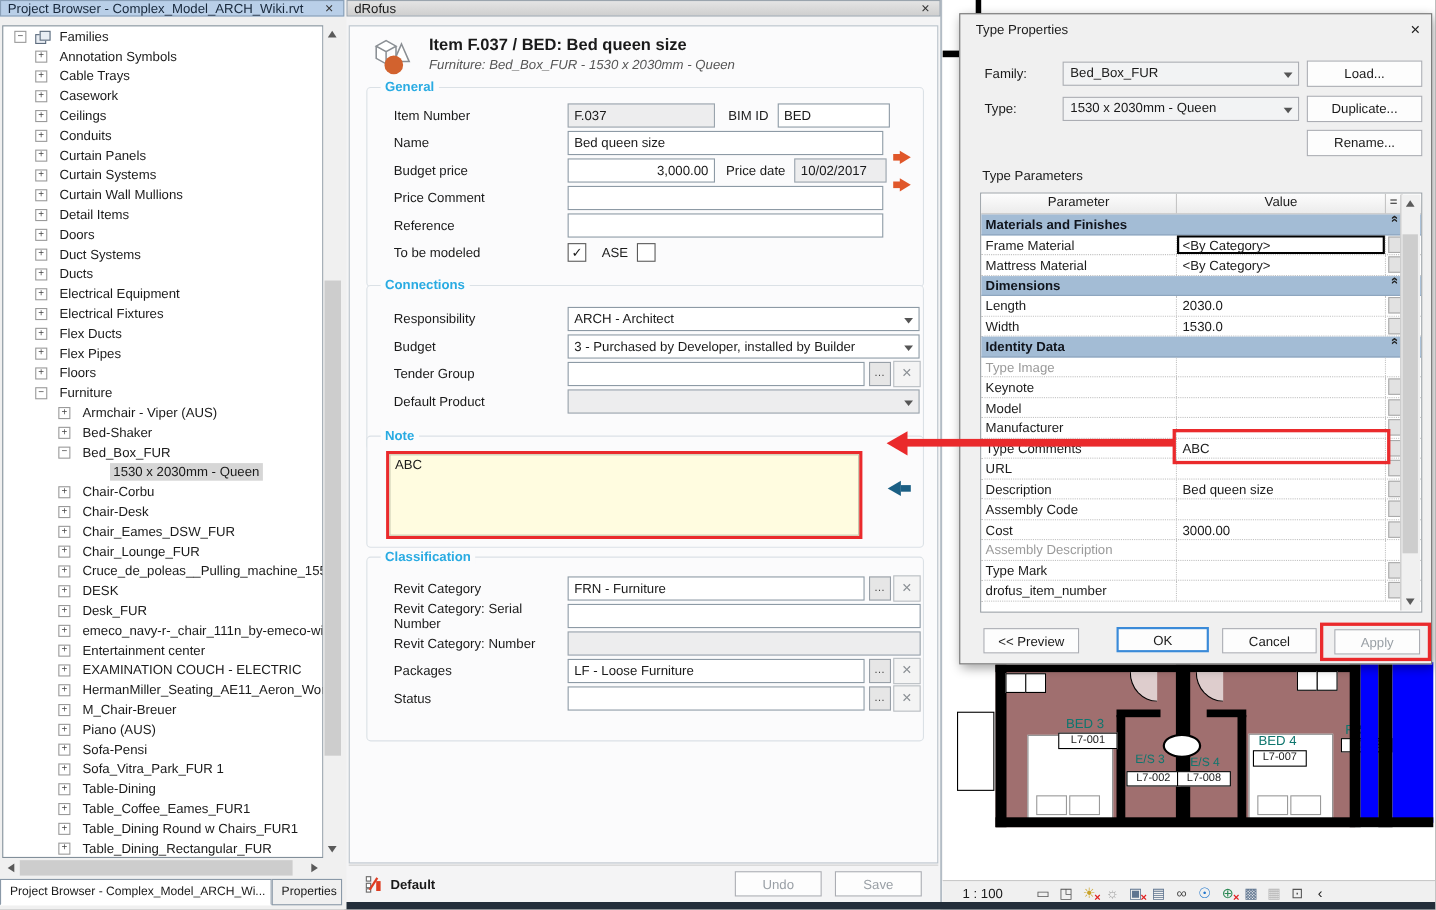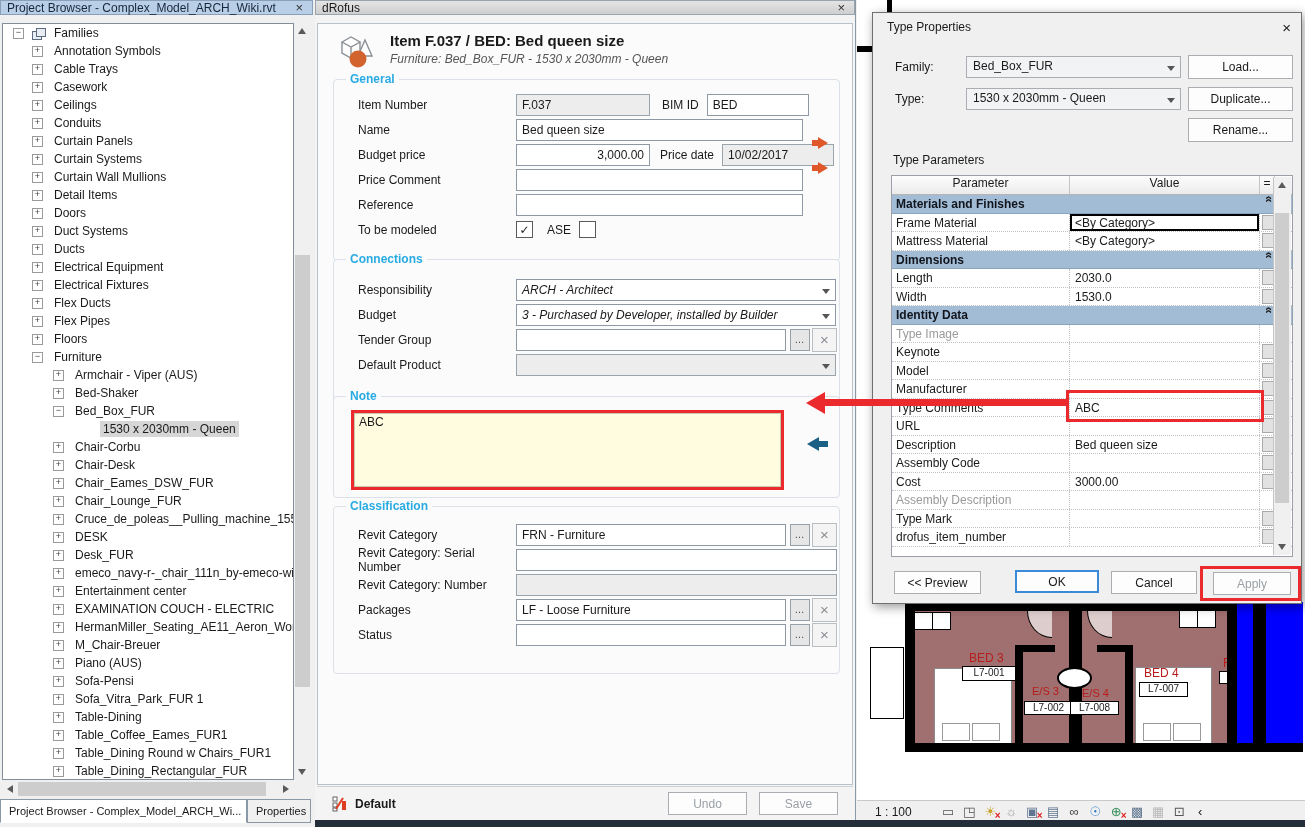--- a/index.html
+++ b/index.html
@@ -7,21 +7,21 @@
        font-family:"Liberation Sans","DejaVu Sans",sans-serif;font-size:12px;color:#1a1a1a;}
   .abs{position:absolute;}
   
   .titlebar{height:15px;display:flex;align-items:center;padding:0 6px;box-sizing:border-box;
             border:1px solid #8a99a8;font-size:12px;}
   .titlebar .x{margin-left:auto;font-size:13px;color:#333;cursor:pointer;padding:0 3px;}
   .field{box-sizing:border-box;height:22px;border:1px solid #8d9aa5;background:#fff;
          padding:1px 5px;line-height:18px;overflow:hidden;white-space:nowrap;}
   .field.dis{background:#ededee;border-color:#9aa4ad;}
   .field.num{text-align:right;}
-  .dd{position:relative;padding-right:28px;font-style:italic;}
+  .dd{position:relative;padding-right:28px;}
   .chev{position:absolute;right:5px;top:9px;width:0;height:0;border-left:4px solid transparent;
         border-right:4px solid transparent;border-top:5px solid #555;}
   .btn{box-sizing:border-box;border:1px solid #abadb3;background:#fdfdfd;text-align:center;
        display:flex;align-items:center;justify-content:center;cursor:pointer;}
   .btn.dis{color:#9aa0a6;}
   .dotsbtn{width:20px;height:22px;background:#e6e6e6;border:1px solid #98a0a8;box-sizing:border-box;
            font-size:10px;letter-spacing:1px;display:flex;align-items:center;justify-content:center;color:#444;}
   .xbtn{width:25px;height:24px;background:#f4f4f4;border:1px solid #b9bec3;box-sizing:border-box;
         font-size:15px;color:#8a8f94;display:flex;align-items:center;justify-content:center;}
   .group{position:absolute;left:15px;right:12px;border:1px solid #dbe1e6;border-radius:4px;background:#fbfbfc;}
@@ -75,21 +75,21 @@
   #dfoot .btn{width:79px;height:23px;margin-left:12px;}
   .darkstrip{left:315px;top:820px;width:990px;height:7px;background:#232e3a;}
   
   #revit{left:857px;top:0;width:448px;height:827px;background:#fff;}
   #plan{position:absolute;left:0;top:595px;width:448px;height:165px;}
   .wallfill{position:absolute;background:#a06f6f;}
   .blk{position:absolute;background:#000;}
   .bluecol{position:absolute;background:#0000ff;}
   .bed{position:absolute;background:#fff;border:1px solid #8a8a8a;}
   .pillow{position:absolute;background:#fff;border:1px solid #9a9a9a;width:26px;height:16px;}
-  .rlabel{position:absolute;color:#b91c1c;font-size:12px;white-space:nowrap;}
+  .rlabel{position:absolute;color:#0f766e;font-size:12px;white-space:nowrap;}
   .rbox{position:absolute;background:#fff;border:1px solid #000;font-size:10px;line-height:11px;
         text-align:center;white-space:nowrap;overflow:hidden;}
   .toilet{position:absolute;background:#fff;border:2px solid #000;border-radius:50%;}
   .doorarc{position:absolute;border-left:1px solid #000;border-bottom:1px solid #000;
            border-bottom-left-radius:100%;background:rgba(255,255,255,.65);}
   .ward{position:absolute;width:17px;height:16px;background:#fff;border:1px solid #000;}
   #statusbar{position:absolute;left:0;bottom:5px;width:448px;height:22px;background:#f0f0f0;
              border-top:1px solid #c9c9c9;display:flex;align-items:center;padding-left:18px;box-sizing:border-box;}
   #statusbar .scale{margin-right:28px;}
   .sicon{position:relative;width:17px;margin-right:4px;text-align:center;font-size:13px;cursor:pointer;}
@@ -412,21 +412,21 @@
           <span class="field" style="width:102px;">BED</span>
         </div>
         <div class="frow">
           <span class="lbl">Name</span>
           <span class="field" style="width:287px;">Bed queen size</span>
         </div>
         <div class="frow">
           <span class="lbl">Budget price</span>
           <span class="field num" style="width:134px;">3,000.00</span>
           <span style="margin-left:10px;margin-right:8px;">Price date</span>
-          <span class="field dis" style="width:112px;">10/02/2017</span>
+          <span class="field dis" style="width:84px;">10/02/2017</span>
         </div>
         <div class="frow">
           <span class="lbl">Price Comment</span>
           <span class="field" style="width:287px;"></span>
         </div>
         <div class="frow">
           <span class="lbl">Reference</span>
           <span class="field" style="width:287px;"></span>
         </div>
         <div class="frow">

